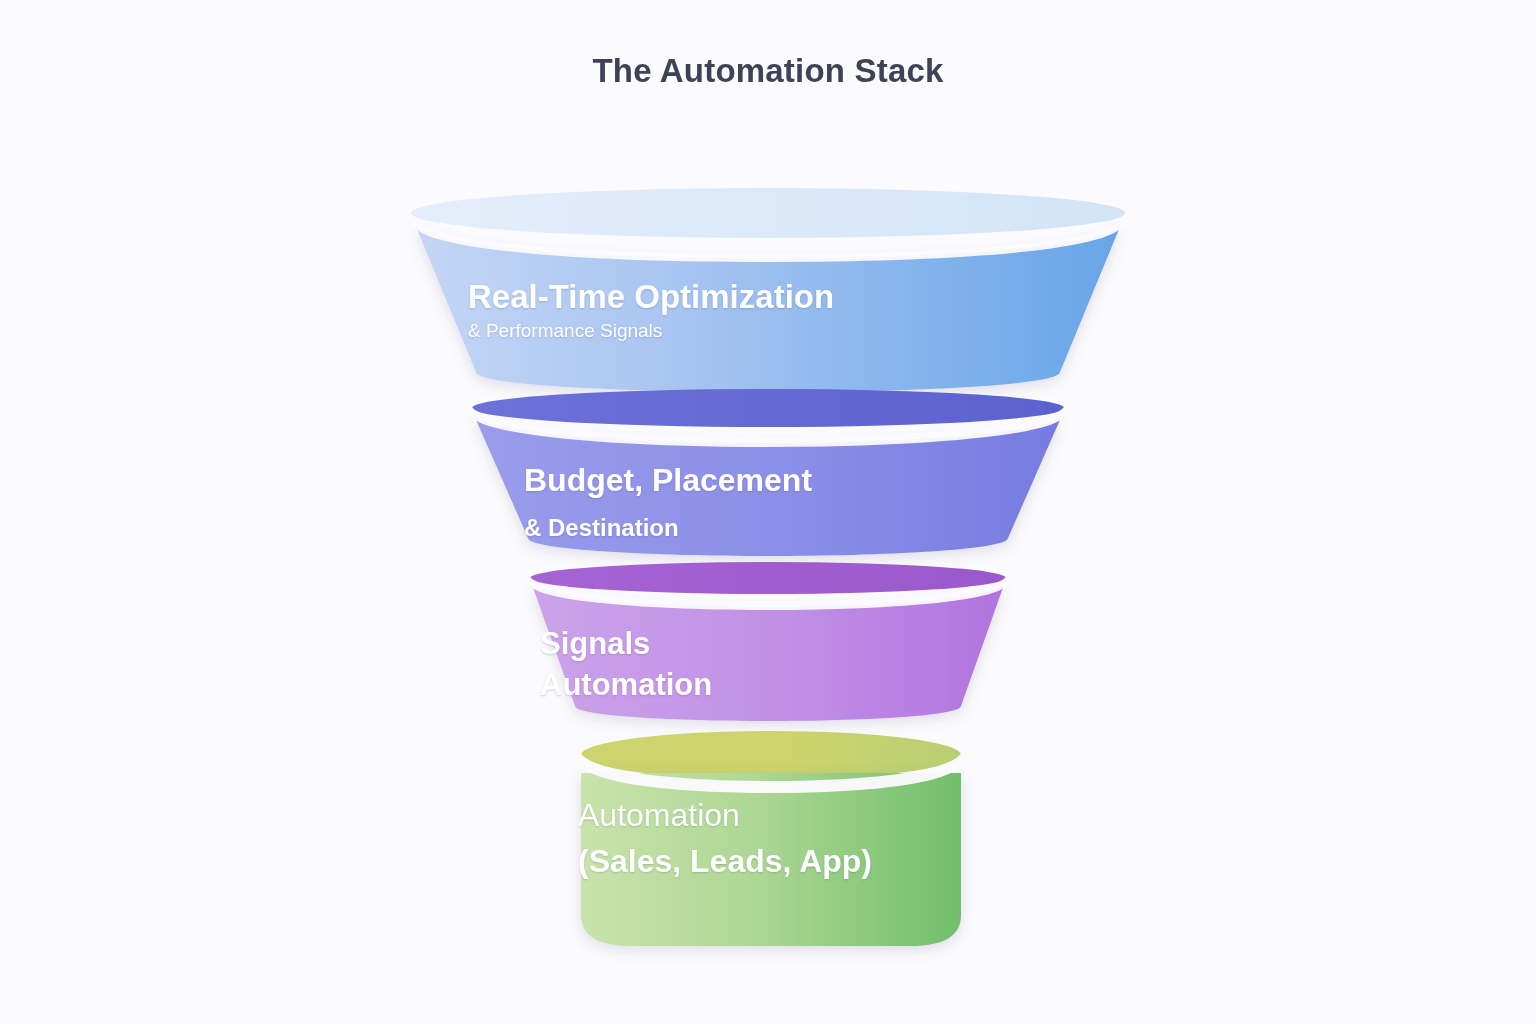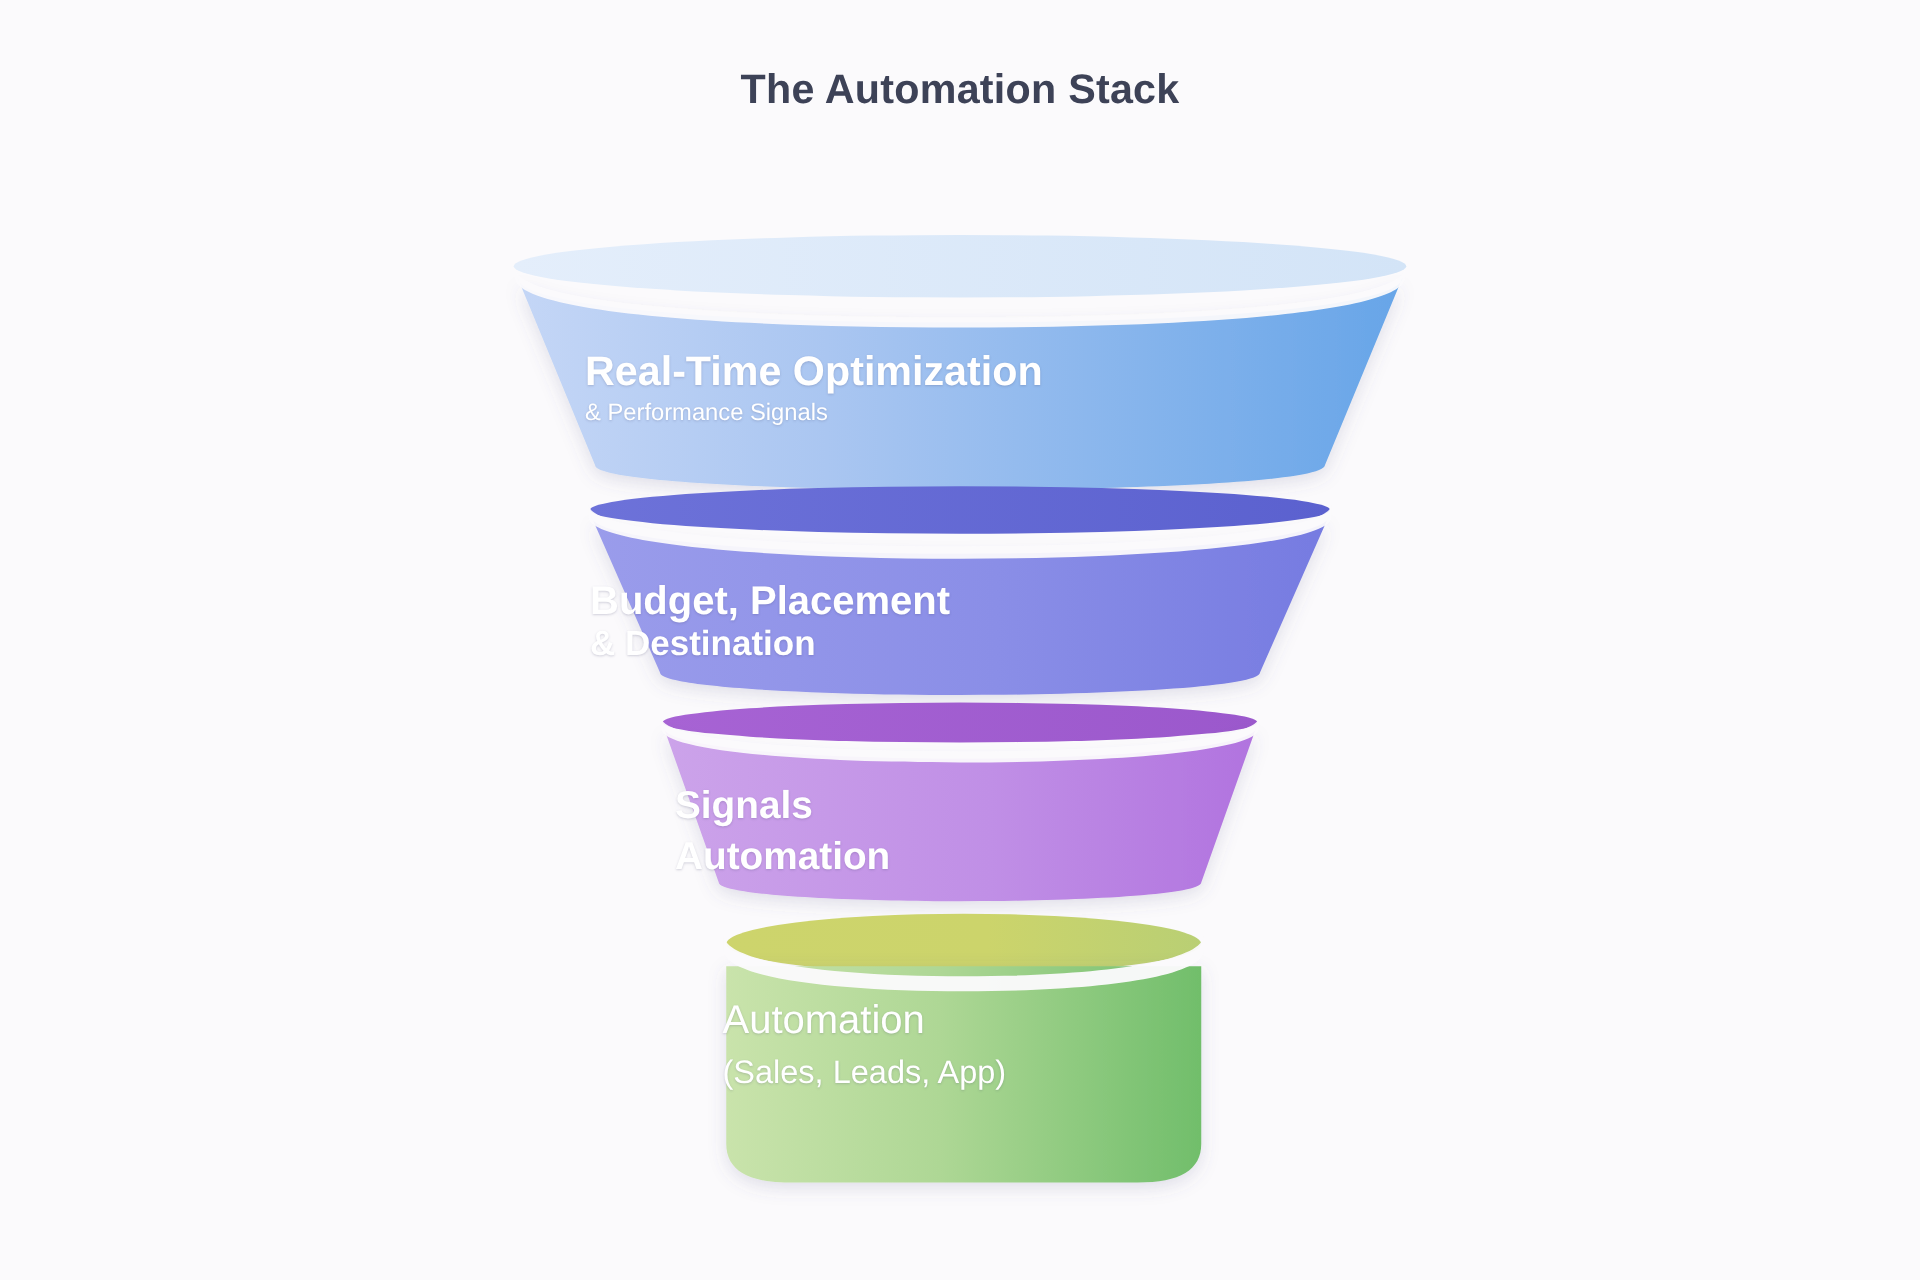--- a/index.html
+++ b/index.html
@@ -69,34 +69,34 @@
     display: block;
     font-weight: 400;
   }
 
   
   #stage-label-1 { left: 468px; top: 278px; width: 600px; }
   #stage-label-1 .line-main { font-size: 33px; }
   #stage-label-1 .line-sub  { font-size: 19px; margin-top: 4px; }
 
   
-  #stage-label-2 { left: 472px; top: 462px; width: 556px; }
+  #stage-label-2 { left: 524px; top: 462px; width: 556px; }
   #stage-label-2 .line-main { font-size: 32px; }
-  #stage-label-2 .line-sub  { font-size: 28px; font-weight: 700; margin-top: 1px; }
+  #stage-label-2 .line-sub  { font-size: 24px; font-weight: 700; margin-top: 16px; }
 
   
   #stage-label-3 { left: 540px; top: 626px; width: 476px; }
   #stage-label-3 .line-main { font-size: 31px; font-weight: 600; }
   #stage-label-3 .line-sub  { font-size: 31px; font-weight: 600; margin-top: 6px; }
 
   
   #stage-label-4 { left: 578px; top: 793px; width: 384px; }
   #stage-label-4 .line-main { font-size: 32px; }
   #stage-label-4 .line-sub  { font-size: 32px; margin-top: 4px; }
-  #stage-label-4 .line-note { display:block; font-size: 26px; font-weight: 400; margin-top: 10px; }
+  #stage-label-4 .line-note { display:block; font-size: 32px; font-weight: 700; margin-top: 10px; }
 </style>
 </head>
 <body style="background: rgb(251, 250, 252);">
 
 <div id="canvas">
 
   <div id="chart-title" style="color: rgb(61, 66, 87);">The Automation Stack</div>
 
   <div id="funnel-wrap">
     <svg id="funnel-svg" width="1536" height="1024" viewBox="0 0 1536 1024">

